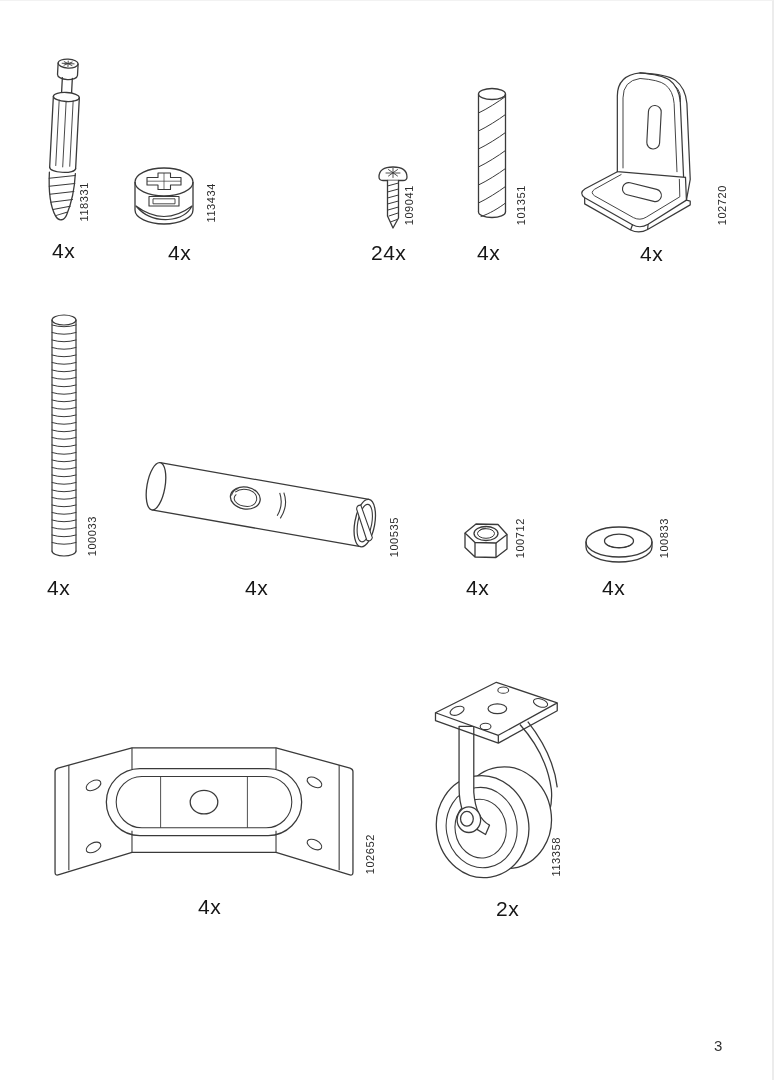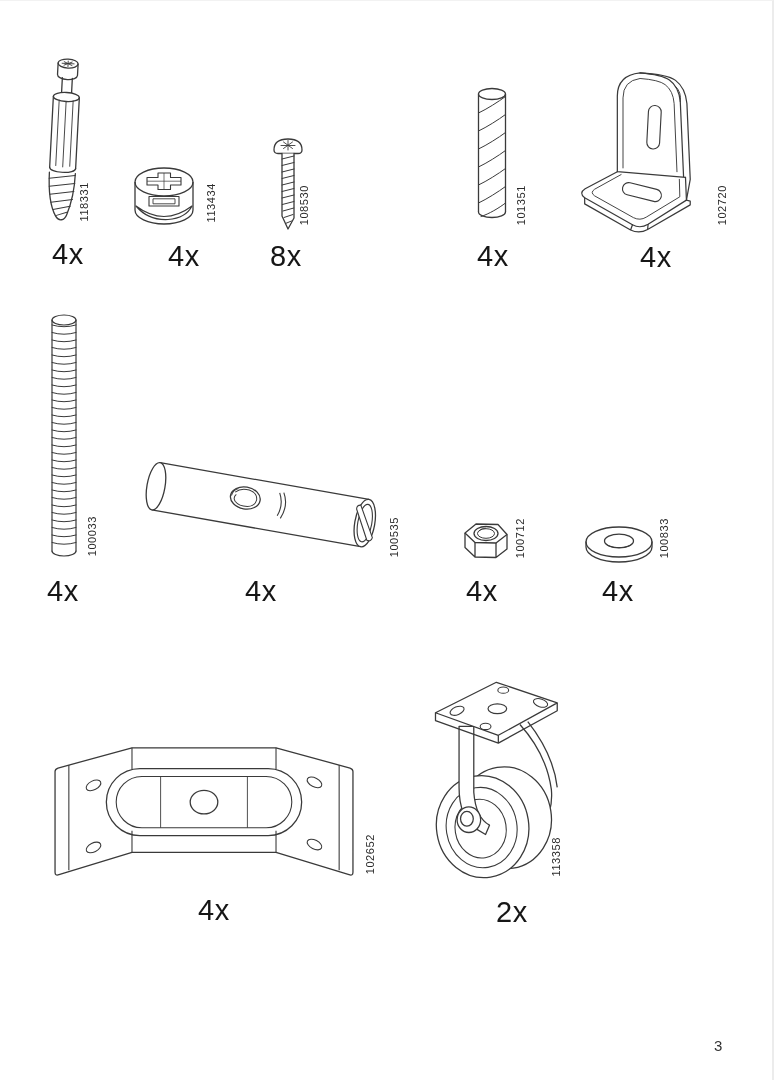--- a/index.html
+++ b/index.html
@@ -9,21 +9,21 @@
     font-family:"Liberation Sans", sans-serif; overflow:hidden;
     border-top:1px solid #f2f2f2; border-right:2px solid #ececec;
   }
   .part { position:absolute; }
   .part-art { position:absolute; display:block; }
   .part-id {
     position:absolute; writing-mode:vertical-rl; transform:rotate(180deg);
     font-size:11px; letter-spacing:0.6px; color:#2b2b2b; white-space:nowrap;
   }
   .part-qty {
-    position:absolute; font-size:29px; color:#161616; letter-spacing:0.5px;
+    position:absolute; font-size:21px; color:#161616; letter-spacing:0.5px;
     line-height:1; white-space:nowrap;
   }
   .page-num { position:absolute; left:714px; top:1036px; font-size:15px; color:#333; }
   svg { overflow:visible; }
 </style>
 </head>
 <body>
 
 <div class="page">
 
@@ -56,33 +56,33 @@
         <path d="M40,12 L40,28.5 M23,20.2 L57,20.2" stroke-width="0.7"></path>
         <path d="M25,35.5 L55,35.5 L55,45 L25,45 Z" stroke-width="1.1"></path>
         <path d="M29,37.8 L51,37.8 L51,42.8 L29,42.8 Z" stroke-width="0.9"></path>
         <path d="M12,45 Q40,66 68,45 Q62,57 44,58.5 Q24,59.5 12,45 Z" fill="#fff" stroke-width="1.2"></path>
       </g>
     </svg>
     <span class="part-id" style="left:83px; top:24px;">113434</span>
     <div class="part-qty" style="left:46px; top:83px;">4x</div>
   </div>
 
-  <div class="part" style="left:266px; top:133px; width:60px; height:150px;">
-    <svg class="part-art" style="left:2px; top:2px;" width="40" height="97" viewBox="0 0 40 97">
+
+  <div class="part" style="left:371px; top:161px; width:64px; height:120px;">
+    <svg class="part-art" style="left:2px; top:2px;" width="40" height="68" viewBox="0 0 40 68">
       <g fill="none" stroke="#3a3a3a" stroke-width="1.3" stroke-linecap="round" stroke-linejoin="round">
-        <path d="M6,14 Q6,3 20,3 Q34,3 34,14 Q34,17.5 30,17.5 L10,17.5 Q6,17.5 6,14 Z" fill="#fff"></path>
-        <path d="M13,9.5 L27,9.5 M20,4.5 L20,14 M15.5,6 L24.5,12.5 M24.5,6 L15.5,12.5" stroke-width="0.9"></path>
-        <path d="M14,17.5 L14,80 L20,93 L26,82 L26,17.5" fill="#fff"></path>
-        <path d="M14,23 L26,20 M14,29.5 L26,26.5 M14,36 L26,33 M14,42.5 L26,39.5 M14,49 L26,46 M14,55.5 L26,52.5 M14,62 L26,59 M14.3,68.5 L26,65.5 M15,75 L25.8,72 M16,81.5 L25,78.5 M17.5,87.5 L23.5,85" stroke-width="1"></path>
-      </g>
-    </svg>
-    <span class="part-id" style="left:32px; top:51px;">108530</span>
-    <div class="part-qty" style="left:4px; top:108px;">8x</div>
-  </div>
-
+        <path d="M6,13 Q6,3 20,3 Q34,3 34,13 Q34,16.5 30,16.5 L10,16.5 Q6,16.5 6,13 Z" fill="#fff"></path>
+        <path d="M13,9 L27,9 M20,4.3 L20,13.5 M15.5,5.6 L24.5,12 M24.5,5.6 L15.5,12" stroke-width="0.9"></path>
+        <path d="M14.5,16.5 L14.5,52 L20,64 L25.5,54 L25.5,16.5" fill="#fff"></path>
+        <path d="M14.5,22 L25.5,19 M14.5,28 L25.5,25 M14.5,34 L25.5,31 M14.5,40 L25.5,37 M15,46 L25.5,43 M16,52 L25,49 M17.5,58 L24,55.5" stroke-width="1"></path>
+      </g>
+    </svg>
+    <span class="part-id" style="left:32px; top:23px;">109041</span>
+    <div class="part-qty" style="left:0px; top:80px;">24x</div>
+  </div>
 
   <div class="part" style="left:471px; top:83px; width:60px; height:200px;">
     <svg class="part-art" style="left:2px; top:2px;" width="38" height="142" viewBox="0 0 38 142">
       <g fill="none" stroke="#3a3a3a" stroke-width="1.3" stroke-linecap="round">
         <ellipse cx="19" cy="8" rx="13.5" ry="5.5" fill="#fff"></ellipse>
         <path d="M5.5,8 L5.5,126 M32.5,8 L32.5,126"></path>
         <path d="M5.5,126 A13.5,5.5 0 0 0 32.5,126"></path>
         <path d="M5.5,27 C14,23 25,16 32.5,10.5 M5.5,45 C14,41 25,34 32.5,28.5 M5.5,63 C14,59 25,52 32.5,46.5 M5.5,81 C14,77 25,70 32.5,64.5 M5.5,99 C14,95 25,88 32.5,82.5 M5.5,117 C14,113 25,106 32.5,100.5 M8,130.5 C16,128 26,122 32.5,117" stroke-width="1"></path>
       </g>
     </svg>

